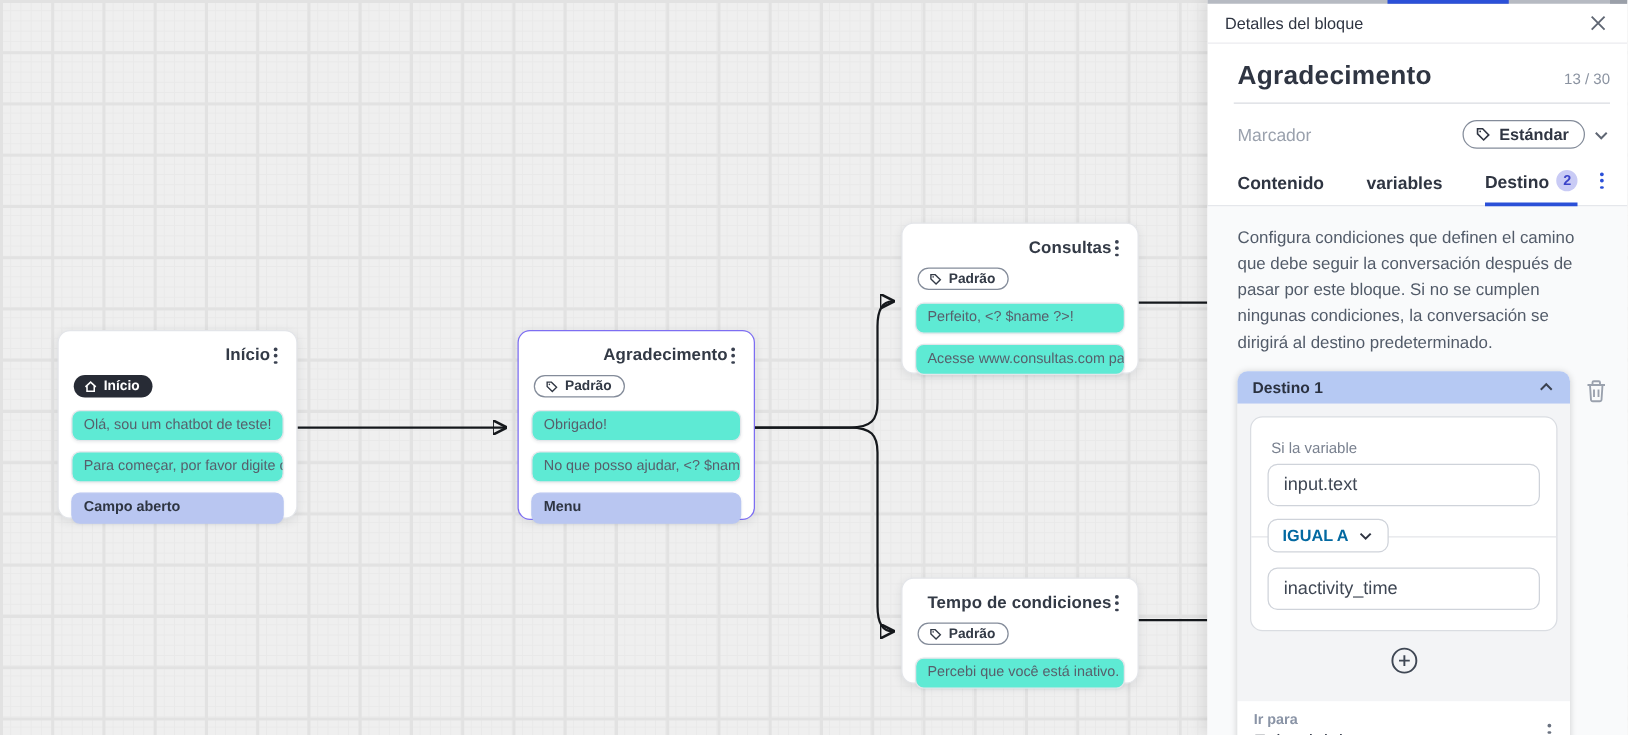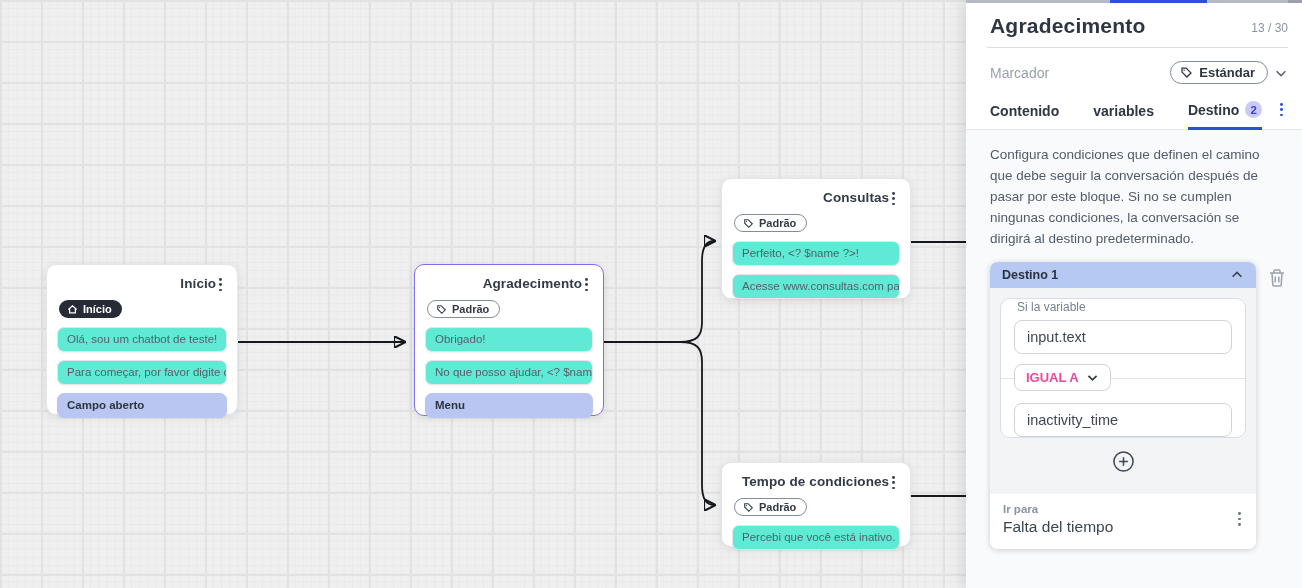--- a/index.html
+++ b/index.html
@@ -93,32 +93,32 @@
   .description { font-size:13.5px; color:#525b69; line-height:1.56; padding-right:6px; }
 
   .destino-row { display:flex; align-items:flex-start; gap:10px; margin-top:13px; }
   .destino-card { width:276px; border-radius:8px; box-shadow:0 1px 6px rgba(0,0,0,.18); }
   .destino-header {
     background:#b6c9f3; border-radius:8px 8px 0 0; display:flex; justify-content:space-between;
     align-items:center; padding:6px 12px; cursor:pointer;
   }
   .destino-title { font-size:12.5px; font-weight:bold; color:#2a3140; }
   .destino-mid { background:#f3f4f6; padding:10px; }
-  .cond-card { background:#fff; border:1px solid #dadde2; border-radius:10px; padding:0 13px; }
+  .cond-card { background:#fff; border:1px solid #dadde2; border-radius:10px; padding:16px 13px; }
   .cond-label { font-size:12px; color:#79818f; margin:1px 0 6px 3px; }
   .cond-input {
     width:100%; height:34px; border:1px solid #cfd3da; border-radius:8px; background:#fff;
     font-family:"Liberation Sans",sans-serif; font-size:14.5px; color:#3f4754; padding:0 12px; outline:none;
   }
   .op-row { position:relative; margin:10px 0 11px 0; height:28px; }
   .op-line { position:absolute; left:-13px; right:-13px; top:50%; border-top:1px solid #e3e5e9; }
   .op-chip {
     position:relative; display:inline-flex; align-items:center; gap:7px; background:#fff;
     border:1px solid #cfd3da; border-radius:8px; padding:5px 11px; font-size:13px; font-weight:bold;
-    color:#ec4899; cursor:pointer; font-family:"Liberation Sans",sans-serif;
+    color:#0369a1; cursor:pointer; font-family:"Liberation Sans",sans-serif;
   }
   .plus-row { text-align:center; padding:10px 0 9px 0; }
 
   .goto-row { background:#fff; border-radius:0 0 8px 8px; padding:9px 12px 13px 13px; position:relative; }
   .goto-label { font-size:11.5px; color:#8a94a6;font-weight:bold; }
   .goto-value { font-size:15.5px; color:#3d4452; margin-top:3px; }
   .goto-row .kebab { position:absolute; right:12px; top:16px; }
   .goto-row .kebab i { background:#6a7280; }
 
   .trash-btn { margin-top:4px; }
@@ -231,20 +231,28 @@
       <div class="msg">Percebi que você está inativo. C...</div>
     </div>
   </div>
 
   <div class="panel">
     <div class="top-strip">
         <span class="blue"></span>
         <span class="dark"></span>
       </div>
 
+    <div class="panel-header">
+      <span class="panel-header-title">Detalles del bloque</span>
+      <button class="icon-btn">
+        <svg width="15" height="15" viewBox="0 0 16 16" stroke="#5f6673" stroke-width="1.6" fill="none">
+            <path d="M2.5 2.5 L13.5 13.5 M13.5 2.5 L2.5 13.5"></path>
+          </svg>
+      </button>
+    </div>
 
     <div class="block-title-row">
       <span class="block-name">Agradecimento</span>
       <span class="block-counter">13 / 30</span>
     </div>
     <div class="block-underline"></div>
 
     <div class="marker-row">
       <span class="marker-label">Marcador</span>
       <span class="marker-right">

